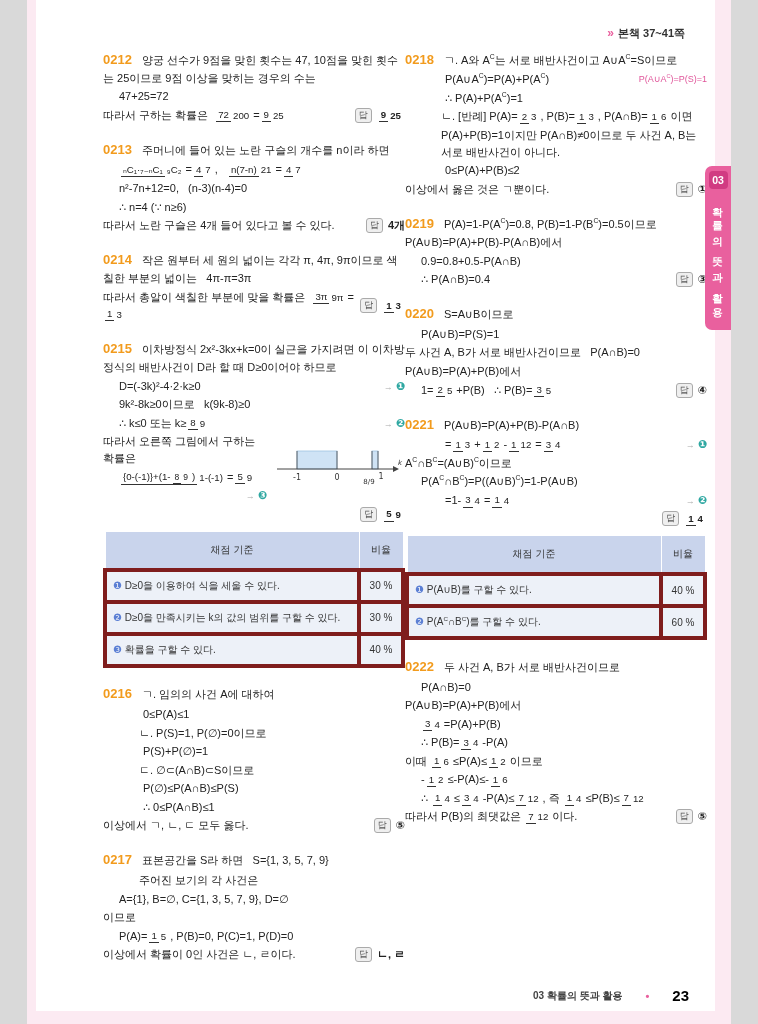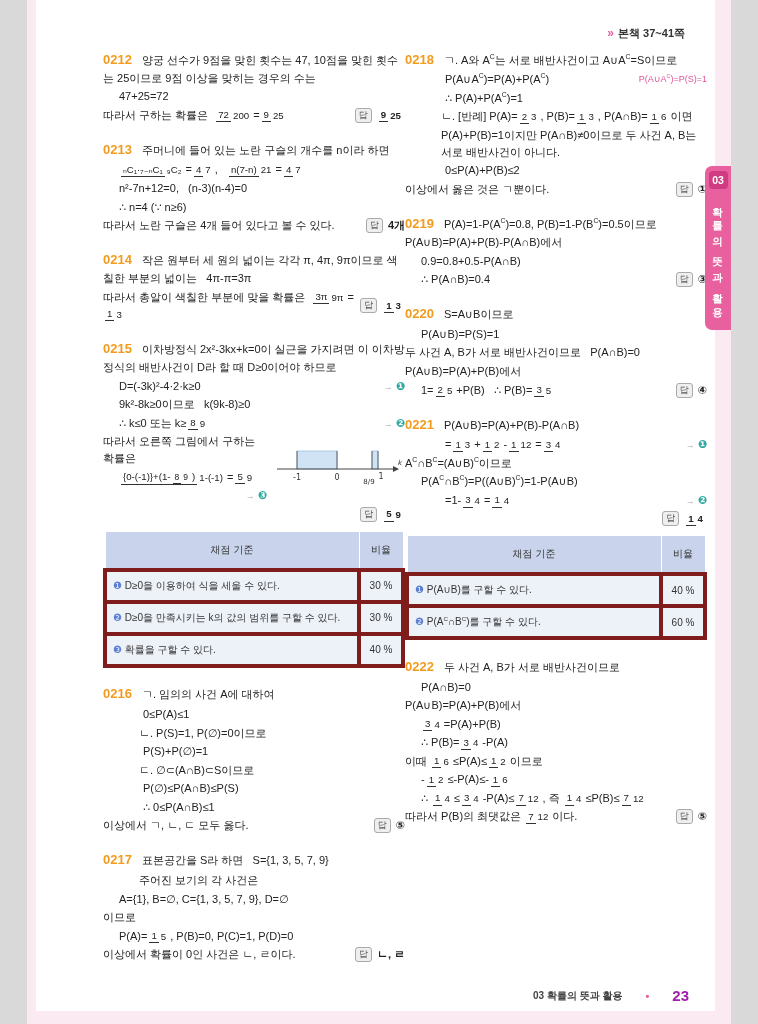--- a/index.html
+++ b/index.html
@@ -43,21 +43,21 @@
   .figwrap{float:right;margin:0 0 2px 6px;}
   .figwrap .fshade{fill:#cfe3f5;stroke:#9fc3e2;stroke-width:0.8;}
   .figwrap .fax{stroke:#444;stroke-width:1;}
   .figwrap .fln{stroke:#444;stroke-width:0.8;}
   .figwrap .ftx{font-size:8px;text-anchor:middle;fill:#333;font-family:"DejaVu Sans",sans-serif;}
   .figwrap .fsm{font-size:7px;}
   .figwrap .fit{font-style:italic;}
   .footer{position:absolute;bottom:20px;right:42px;display:flex;align-items:center;gap:23px;}
   .footer .chap{font-size:10px;font-weight:bold;color:#444;}
   .footer .dot{color:var(--tab-pink,#e9609e);font-weight:bold;}
-  .footer .pgnum{font-size:15px;font-weight:bold;color:#a21caf;}
+  .footer .pgnum{font-size:15px;font-weight:bold;color:#000000;}
 </style>
 </head>
 <body>
 
 <div class="page">
   <div class="edge edge-left"></div>
   <div class="edge edge-right"></div>
   <div class="edge edge-bottom"></div>
 
   <div class="bookref">

